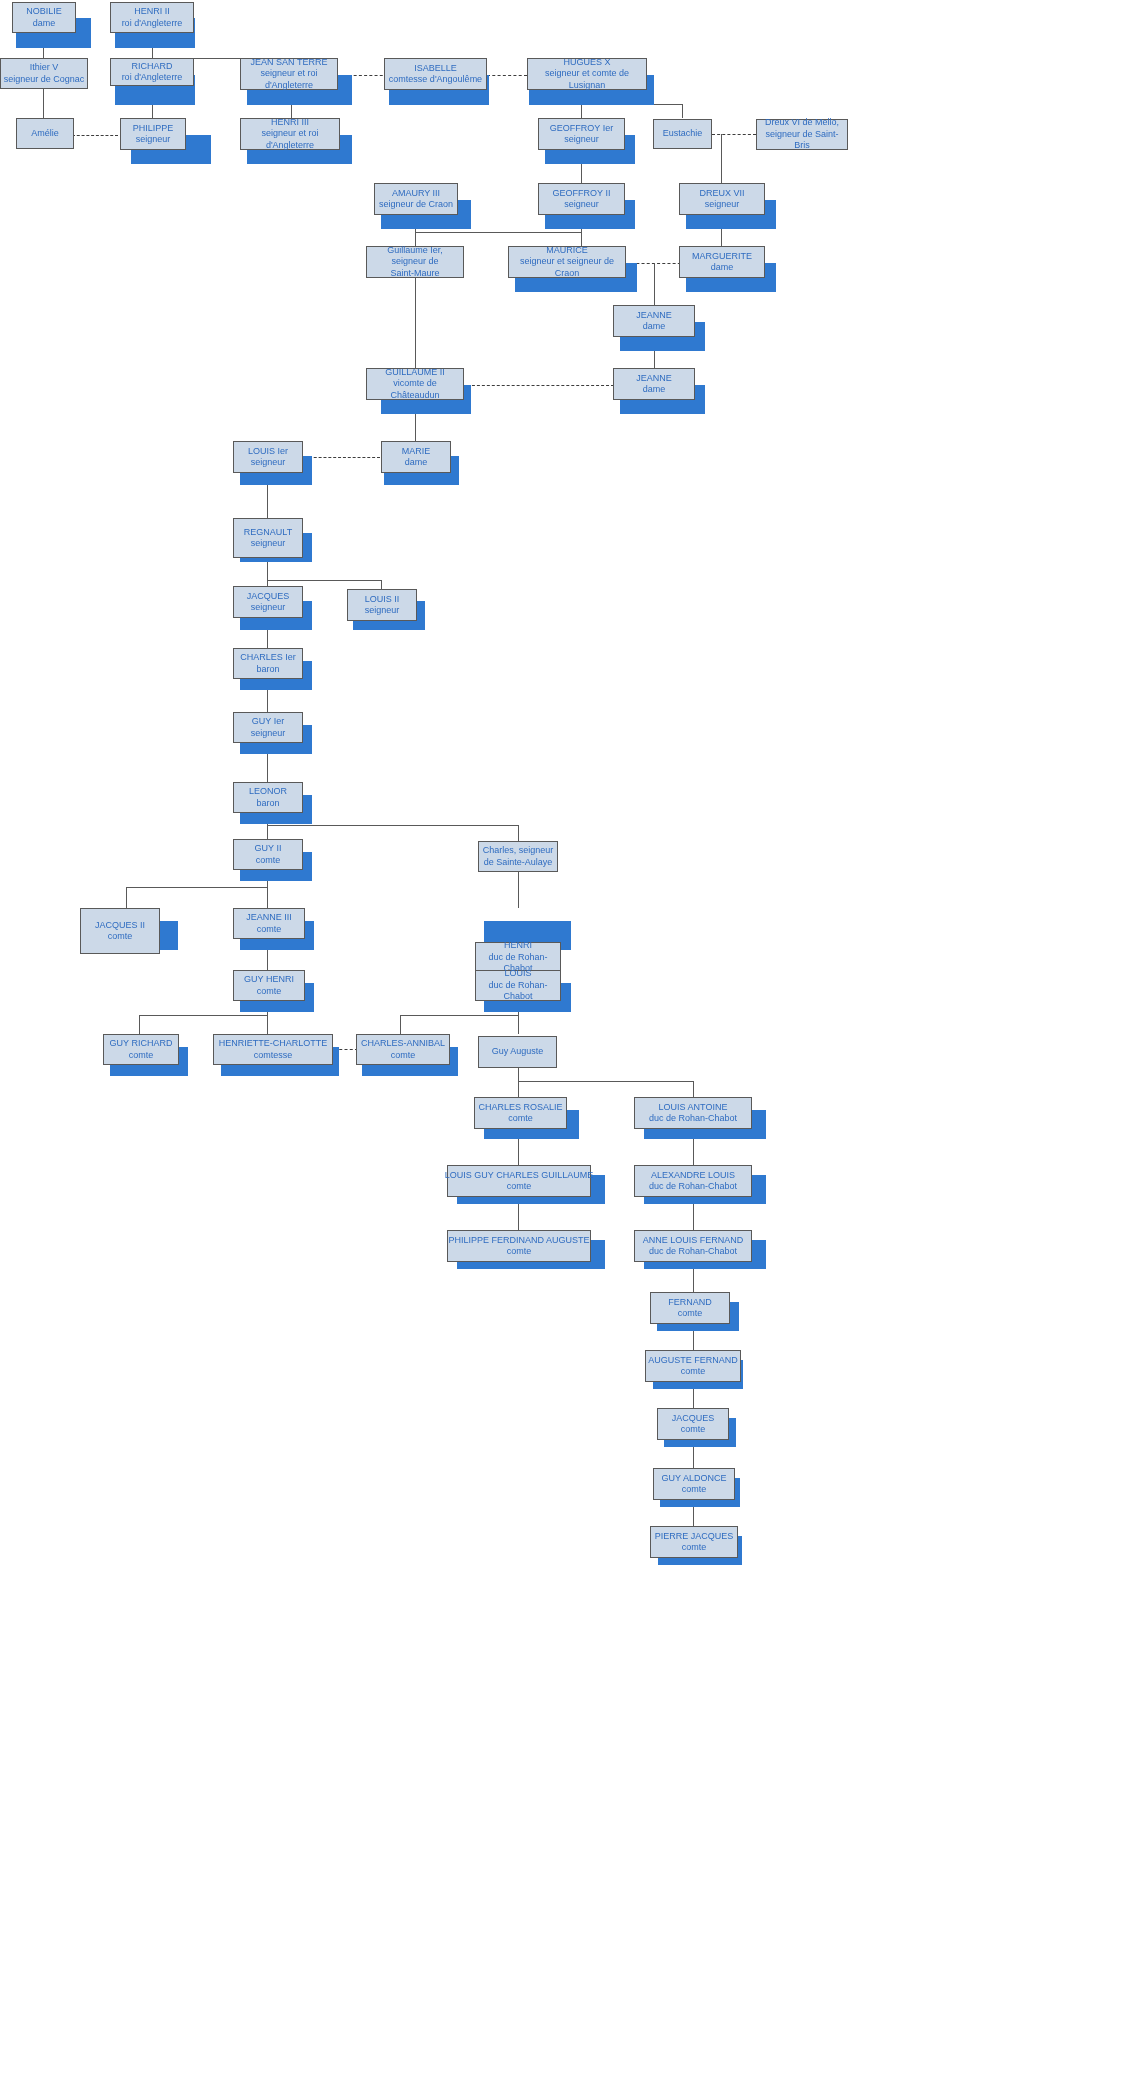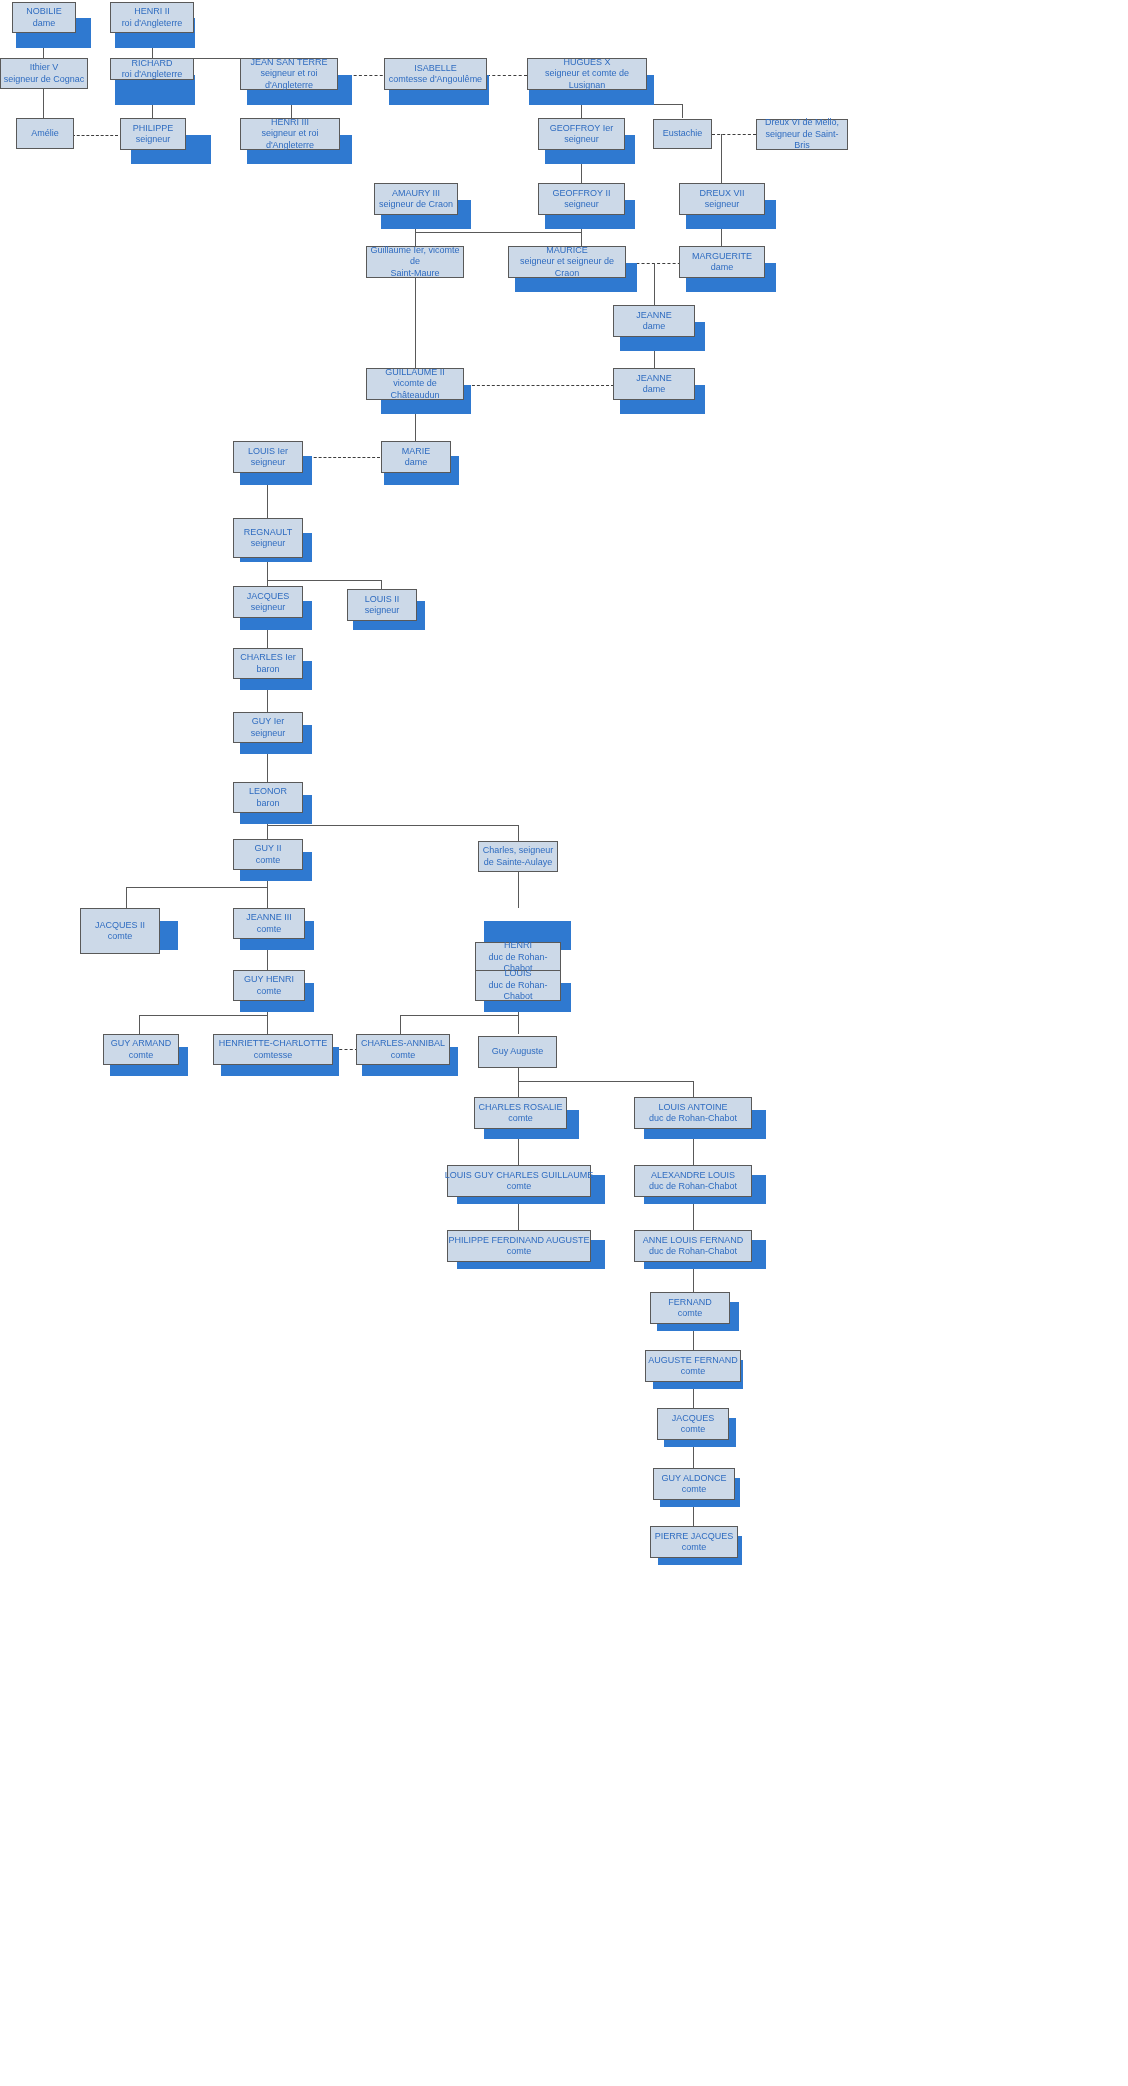--- a/index.html
+++ b/index.html
@@ -233,21 +233,21 @@
   <div class="node" style="left:110px; top:2px; width:84px; height:31px;">
     <span class="nm">HENRI II</span>
     <span class="ti">roi d'Angleterre</span>
   </div>
 
   <div class="node" style="left:0px; top:58px; width:88px; height:31px;">
     <span class="nm">Ithier V</span>
     <span class="ti">seigneur de Cognac</span>
   </div>
 
-  <div class="node" style="left:110px; top:58px; width:84px; height:22px;">
+  <div class="node" style="left:110px; top:58px; width:84px; height:28px;">
     <span class="nm">RICHARD</span>
     <span class="ti">roi d'Angleterre</span>
   </div>
 
   <div class="node" style="left:240px; top:58px; width:98px; height:32px;">
     <span class="nm">JEAN SAN TERRE</span>
     <span class="ti">seigneur et roi d'Angleterre</span>
   </div>
 
   <div class="node" style="left:384px; top:58px; width:103px; height:32px;">
@@ -299,21 +299,21 @@
     <span class="nm">GEOFFROY II</span>
     <span class="ti">seigneur</span>
   </div>
 
   <div class="node" style="left:679px; top:183px; width:86px; height:32px;">
     <span class="nm">DREUX VII</span>
     <span class="ti">seigneur</span>
   </div>
 
   <div class="node wrap" style="left:366px; top:246px; width:98px; height:32px;">
-    <span class="nm">Guillaume Ier, vicomte de</span>
+    <span class="nm">Guillaume Ier, seigneur de</span>
     <span class="ti">Saint-Maure</span>
   </div>
 
   <div class="node" style="left:508px; top:246px; width:118px; height:32px;">
     <span class="nm">MAURICE</span>
     <span class="ti">seigneur et seigneur de Craon</span>
   </div>
 
   <div class="node" style="left:679px; top:246px; width:86px; height:32px;">
     <span class="nm">MARGUERITE</span>
@@ -404,21 +404,21 @@
     <span class="nm">GUY HENRI</span>
     <span class="ti">comte</span>
   </div>
 
   <div class="node" style="left:475px; top:970px; width:86px; height:31px;">
     <span class="nm">LOUIS</span>
     <span class="ti">duc de Rohan-Chabot</span>
   </div>
 
   <div class="node" style="left:103px; top:1034px; width:76px; height:31px;">
-    <span class="nm">GUY ARMAND</span>
+    <span class="nm">GUY RICHARD</span>
     <span class="ti">comte</span>
   </div>
 
   <div class="node" style="left:213px; top:1034px; width:120px; height:31px;">
     <span class="nm">HENRIETTE-CHARLOTTE</span>
     <span class="ti">comtesse</span>
   </div>
 
   <div class="node" style="left:356px; top:1034px; width:94px; height:31px;">
     <span class="nm">CHARLES-ANNIBAL</span>

